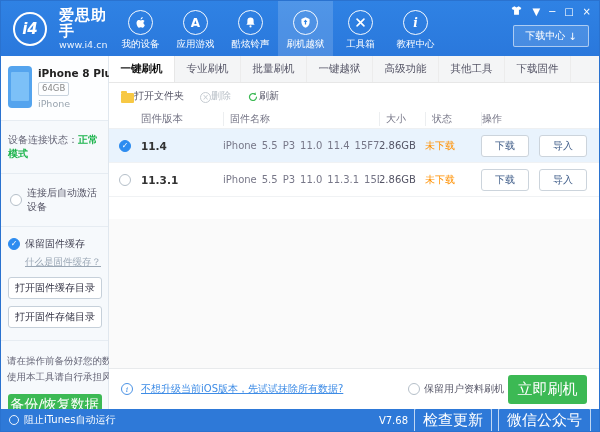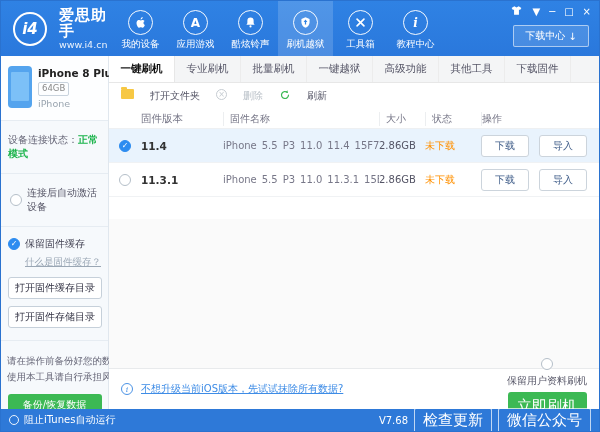--- a/index.html
+++ b/index.html
@@ -45,30 +45,30 @@
   .radio-row { display:flex; align-items:center; gap:5px; color:#556; cursor:pointer; padding:12px 7px 12px 9px; }
   .radio { width:12px; height:12px; border:1px solid #b5bfc9; border-radius:50%; background:#fff; flex:0 0 12px; }
   .radio.checked { background:#2d8cf0; border-color:#2d8cf0; color:#fff; font-size:8px; display:flex; align-items:center; justify-content:center; line-height:1; }
   .cache-sec { padding:10px 7px 12px; }
   .cache-head { display:flex; align-items:center; gap:5px; color:#445; }
   .cache-link { display:block; color:#9aa7b5; text-decoration:underline; margin:5px 0 8px 17px; cursor:pointer; font-size:9.5px; }
   .side-btn { display:block; width:94px; margin:0 auto 7px; height:22px; background:#fff; border:1px solid #c6d0da; border-radius:3px; font-size:10px; color:#334; cursor:pointer; font-family:inherit; }
   .warn-sec { padding:12px 6px 14px; text-align:center; }
   .warn-line { color:#667; font-size:9.5px; line-height:1.6; white-space:nowrap; }
   .green-btn { background:#3cb954; color:#fff; border:none; border-radius:3px; cursor:pointer; font-family:inherit; }
-  .backup-btn { display:block; width:94px; height:22px; margin:10px auto 0; font-size:10px; }
+  .backup-btn { display:block; width:94px; height:22px; margin:10px auto 0; font-size:14px; }
   .side-fill { flex:1; }
 
   
   .content { flex:1; display:flex; flex-direction:column; min-width:0; }
   .tabbar { height:27px; flex:0 0 27px; background:#f4f5f6; border-bottom:1px solid #e7e7e7; display:flex; }
   .tab { width:66px; display:flex; align-items:center; justify-content:center; font-size:10.5px; color:#556; cursor:pointer; border-right:1px solid #ececec; }
   .tab.active { background:#fff; color:#111; font-weight:bold; border-right-color:#e7e7e7; }
   .toolbar { height:26px; flex:0 0 26px; display:flex; align-items:center; gap:16px; padding:0 12px; background:#fff; }
-  .tool-item { display:flex; align-items:flex-start; gap:16px; font-size:10px; color:#556; cursor:pointer; }
+  .tool-item { display:flex; align-items:flex-end; gap:0; font-size:10px; color:#556; cursor:pointer; }
   .tool-item.disabled { color:#bcc3ca; cursor:default; }
   .folder-ic { width:13px; height:10px; background:#f7c844; border-radius:1px; position:relative; }
   .folder-ic::before { content:""; position:absolute; top:-2px; left:0; width:6px; height:2px; background:#f7c844; border-radius:1px 1px 0 0; }
   .circle-x { width:11px; height:11px; border:1px solid #c6ccd2; border-radius:50%; color:#c6ccd2; font-size:8px; display:flex; align-items:center; justify-content:center; line-height:1; }
   .refresh-ic svg { width:12px; height:12px; display:block; }
 
   .thead { height:20px; flex:0 0 20px; display:flex; align-items:center; font-size:10px; color:#778; border-bottom:1px solid #eef0f2; }
   .trow { height:34px; flex:0 0 34px; display:flex; align-items:center; border-bottom:1px solid #f0f2f4; background:#fff; }
   .trow.selected { background:#e9f3fd; }
   .c-radio { width:32px; flex:0 0 32px; display:flex; justify-content:center; }
@@ -79,21 +79,21 @@
   .c-act { width:118px; flex:0 0 118px; display:flex; gap:10px; justify-content:flex-end; padding-right:12px; }
   .thead .c-ver, .thead .c-name, .thead .c-size, .thead .c-status { font-weight:normal; color:#778; border-left:1px solid #eceef0; padding-left:6px; }
   .thead .c-ver { border-left:none; padding-left:0; }
   .thead .c-act { justify-content:flex-start; border-left:1px solid #eceef0; color:#778; }
   .row-btn { width:48px; height:22px; background:#fff; border:1px solid #ccd4dc; border-radius:3px; font-size:10px; color:#44618c; cursor:pointer; font-family:inherit; }
 
   .spacer { flex:1; background:#fafafa; border-top:22px solid #fff; }
   .action-bar { height:41px; flex:0 0 41px; background:#fff; border-top:1px solid #e8eaec; display:flex; align-items:center; padding:0 12px; gap:8px; }
   .info-ic { width:12px; height:12px; border:1px solid #4b93e6; border-radius:50%; color:#4b93e6; font-size:8px; font-style:italic; font-family:"DejaVu Serif",serif; display:flex; align-items:center; justify-content:center; flex:0 0 12px; }
   .tip-link { color:#3e8ce6; text-decoration:underline; font-size:10px; cursor:pointer;text-align:right; }
-  .bar-right { margin-left:auto; display:flex; align-items:center; gap:4px;flex-direction:column; }
+  .bar-right { margin-left:auto; display:flex; align-items:center; gap:4px; }
   .keep-label { color:#556; font-size:10px; }
   .flash-btn { width:79px; height:29px; font-size:15px;font-family:Liberation Mono, monospace; }
 
   
   .statusbar { height:22px; flex:0 0 22px; background:#2e79d8; display:flex; align-items:center; color:#fff; padding:0 8px; font-size:10px; }
   .sb-left { display:flex; align-items:center; gap:5px; cursor:pointer; }
   .sb-radio { width:10px; height:10px; border:1px solid rgba(255,255,255,.9); border-radius:50%; }
   .sb-right { margin-left:auto; display:flex; align-items:center; gap:6px; }
   .sb-btn { background:transparent; border:1px solid rgba(255,255,255,.7); border-radius:2px; color:#fff; font-size:15px; padding:2px 8px; cursor:pointer; font-family:inherit; }
 </style>

